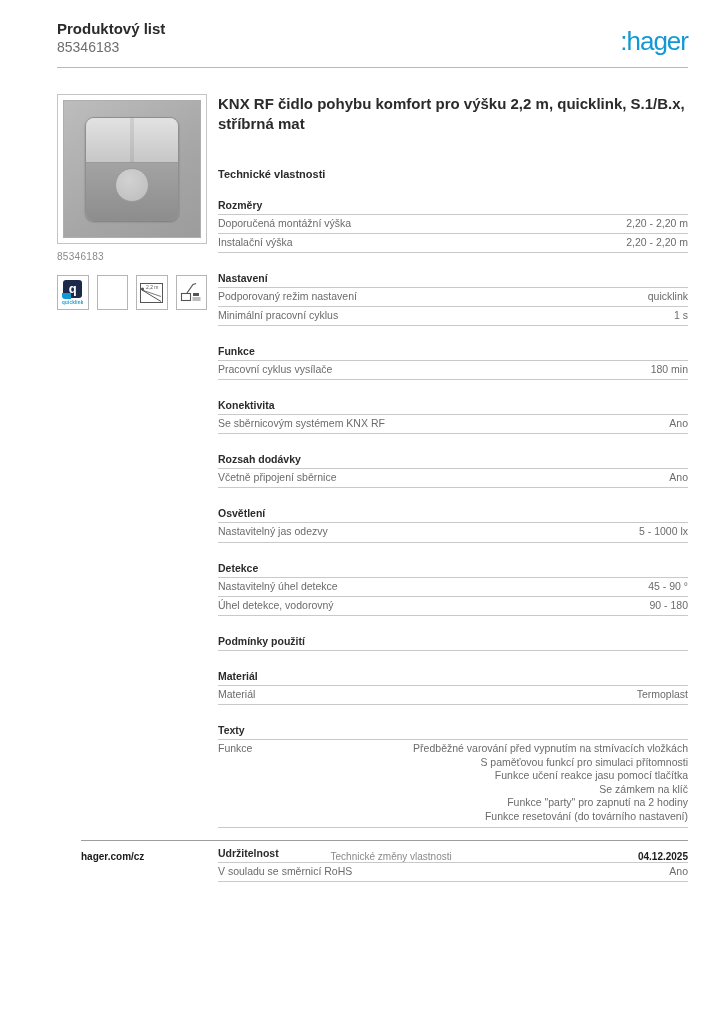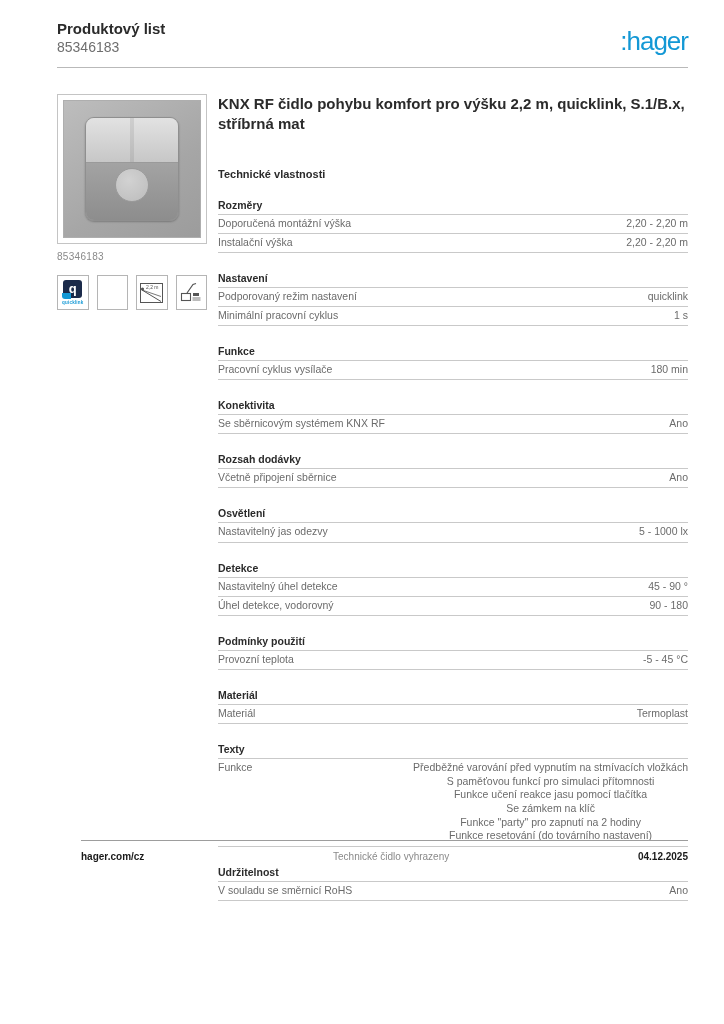--- a/index.html
+++ b/index.html
@@ -104,21 +104,21 @@
   }
   .spec-row {
     display:flex; justify-content:space-between; align-items:flex-start;
     font-size:10.5px; color:#6b6b6b;
     padding:2px 0 3px 0; border-bottom:1px solid #c9c9c9;
     line-height:1.25;
   }
   .spec-label { text-align:left; }
   .spec-value { text-align:right; white-space:nowrap; }
   .spec-row.multiline .spec-value { white-space:normal; }
-  .spec-row.multiline .spec-value div { line-height:1.3;text-align:center; }
+  .spec-row.multiline .spec-value div { line-height:1.3; }
 
   
   footer { position:absolute; left:0; right:0; bottom:0;padding-left:24px; }
   .footer-rule { border-top:1px solid #9d9d9d; margin:0 36px 0 57px; }
   .footer-row {
     display:flex; justify-content:space-between; align-items:center;
     padding:10px 36px 14px 57px; font-size:10px;
   }
   .f-left  { font-weight:bold; color:#1a1a1a; }
   .f-center{ color:#8a8a8a; }
@@ -244,24 +244,20 @@
               <span class="spec-label">Nastavitelný úhel detekce</span>
               <span class="spec-value">45 - 90 °</span>
             </div>
             <div class="spec-row">
               <span class="spec-label">Úhel detekce, vodorovný</span>
               <span class="spec-value">90 - 180</span>
             </div>
           </div>
           <div class="spec-section">
             <div class="spec-title">Podmínky použití</div>
-            <div class="spec-row">
-              <span class="spec-label">Provozní teplota</span>
-              <span class="spec-value">-5 - 45 °C</span>
-            </div>
           </div>
           <div class="spec-section">
             <div class="spec-title">Materiál</div>
             <div class="spec-row">
               <span class="spec-label">Materiál</span>
               <span class="spec-value">Termoplast</span>
             </div>
           </div>
           <div class="spec-section">
             <div class="spec-title">Texty</div>
@@ -286,18 +282,18 @@
           </div>
         </div>
     </section>
 
   </main>
 
   <footer>
     <div class="footer-rule"></div>
     <div class="footer-row">
       <span class="f-left">hager.com/cz</span>
-      <span class="f-center">Technické čidlo vyhrazeny</span>
+      <span class="f-center">Technické změny vlastnosti</span>
       <span class="f-right">04.12.2025</span>
     </div>
   </footer>
 
 </div>
 
 </body></html>

